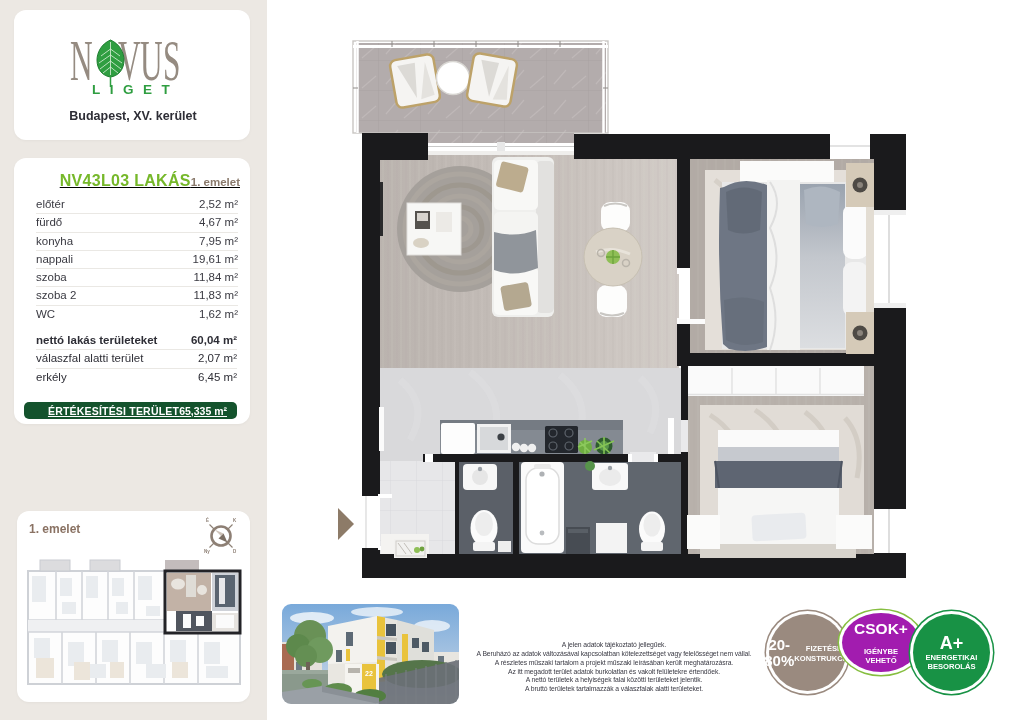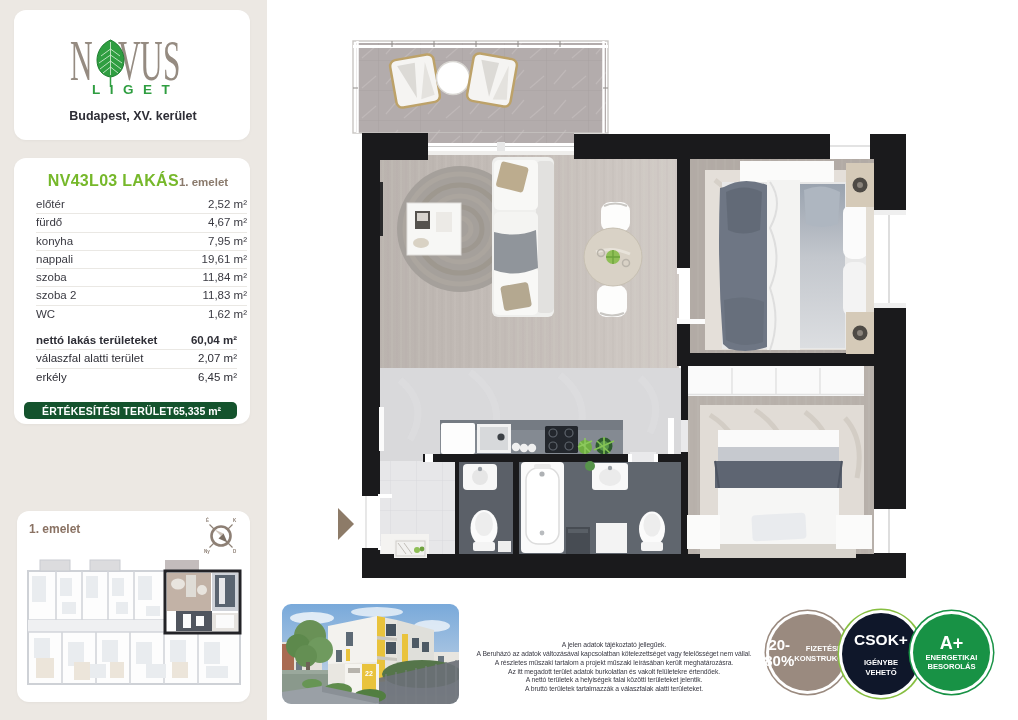--- a/index.html
+++ b/index.html
@@ -1,20 +1,20 @@
 <!DOCTYPE html>
 <html lang="hu"><head>
 <meta charset="utf-8">
 <title>NV43L03</title>
 <style>
   html,body{margin:0;padding:0;}
   body{width:1018px;height:720px;background:#ffffff;font-family:"Liberation Sans",sans-serif;overflow:hidden;}
   #page{position:relative;width:1018px;height:720px;background:#ffffff;}
   .card{position:absolute;background:#fff;border-radius:12px;box-shadow:0 1px 3px rgba(0,0,0,0.04);}
-  .row{display:flex;justify-content:center;align-items:baseline;}
+  .row{display:flex;justify-content:flex-end;align-items:baseline;text-decoration:underline;}
   .trow{display:flex;justify-content:space-between;align-items:baseline;height:16.3px;padding-top:1px;border-bottom:1px solid #eae8e4;line-height:14px;}
 </style>
 </head>
 <body>
 <div id="page">
 
   <div style="position:absolute;left:0;top:0;width:267px;height:720px;background:#ece8e3;"></div>
 
   <div class="card" style="left:14px;top:10px;width:236px;height:130px;">
 
@@ -49,21 +49,21 @@
     </svg>
   </div>
 
   <div class="card" style="left:14px;top:158px;width:236px;height:266px;">
 
     <div class="row" style="margin:14px 10px 0 22px;">
       <span style="font-size:16px;font-weight:bold;color:#76b82a;letter-spacing:0.3px;">NV43L03 LAKÁS</span>
       <span style="font-size:11.5px;font-weight:bold;color:#8a7a6c;">1. emelet</span>
     </div>
 
-    <div style="position:absolute;left:22px;right:3px;top:38px;font-size:11.5px;color:#3a3a42;">
+    <div style="position:absolute;left:22px;right:12px;top:38px;font-size:11.5px;color:#3a3a42;">
       <div class="trow">
           <span>előtér</span>
           <span>2,52 m²</span>
         </div>
       <div class="trow">
           <span>fürdő</span>
           <span>4,67 m²</span>
         </div>
       <div class="trow">
           <span>konyha</span>
@@ -649,21 +649,21 @@
     Az itt megadott terület adatok burkolatlan és vakolt felületekre értendőek.<br>
     A nettó területek a helyiségek falai közötti területeket jelentik.<br>
     A bruttó területek tartalmazzák a válaszfalak alatti területeket.
   </div>
 
   <div style="position:absolute;left:769px;top:614px;width:77px;height:77px;border-radius:50%;background:#9a8a7f;box-shadow:0 0 0 3px #fff, 0 0 0 4.5px #9a8a7f;display:flex;flex-direction:row;align-items:center;justify-content:center;color:#fff;text-align:center;">
     <div style="font-size:15px;font-weight:bold;line-height:16px;">20-80%</div>
     <div style="font-size:7.6px;font-weight:bold;line-height:9.5px;margin-top:2px;">FIZETÉSI<br>KONSTRUKCIÓ</div>
   </div>
 
-  <div style="position:absolute;left:842px;top:613px;width:78px;height:82px;border-radius:50%;background:#0f172a;box-shadow:0 0 0 3px #fff, 0 0 0 4.5px #86be40;display:flex;flex-direction:column;align-items:center;justify-content:center;color:#fff;text-align:center;">
+  <div style="position:absolute;left:842px;top:613px;width:78px;height:59px;border-radius:50%;background:#a21caf;box-shadow:0 0 0 3px #fff, 0 0 0 4.5px #86be40;display:flex;flex-direction:column;align-items:center;justify-content:center;color:#fff;text-align:center;">
     <div style="font-size:15.5px;font-weight:bold;line-height:17px;">CSOK+</div>
     <div style="font-size:7.6px;font-weight:bold;line-height:9.5px;margin-top:10px;">IGÉNYBE<br>VEHETŐ</div>
   </div>
 
   <div style="position:absolute;left:913px;top:614px;width:77px;height:77px;border-radius:50%;background:#189245;box-shadow:0 0 0 3px #fff, 0 0 0 4.5px #189245;display:flex;flex-direction:column;align-items:center;justify-content:center;color:#fff;text-align:center;">
     <div style="font-size:18px;font-weight:bold;line-height:18px;">A+</div>
     <div style="font-size:7.6px;font-weight:bold;line-height:9.5px;margin-top:1px;">ENERGETIKAI<br>BESOROLÁS</div>
   </div>
 </div>
 

